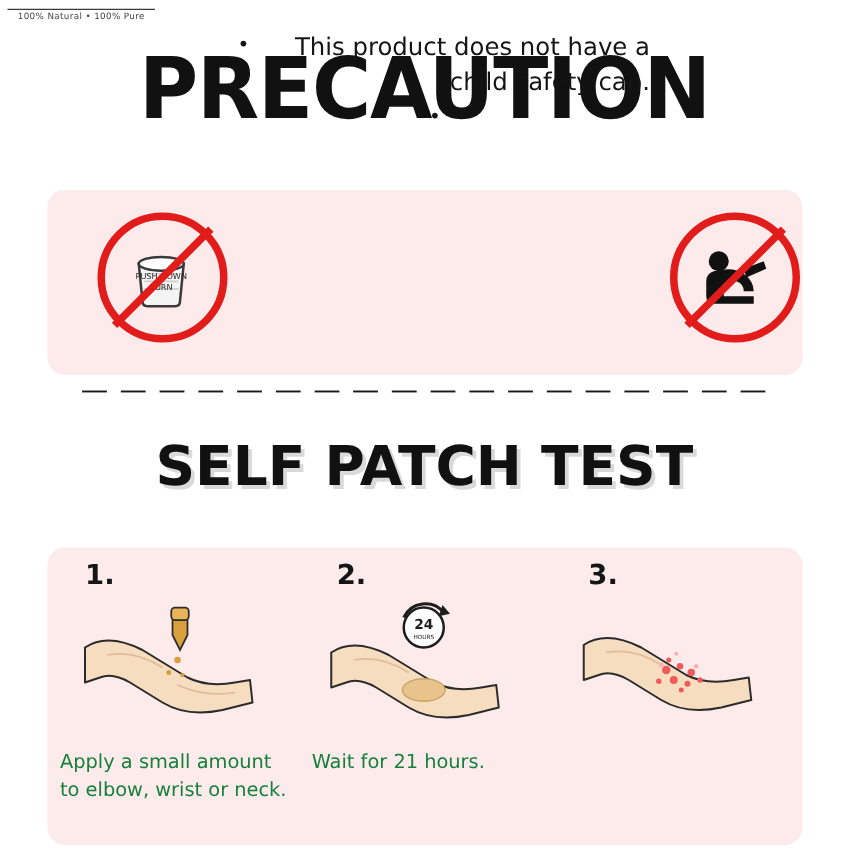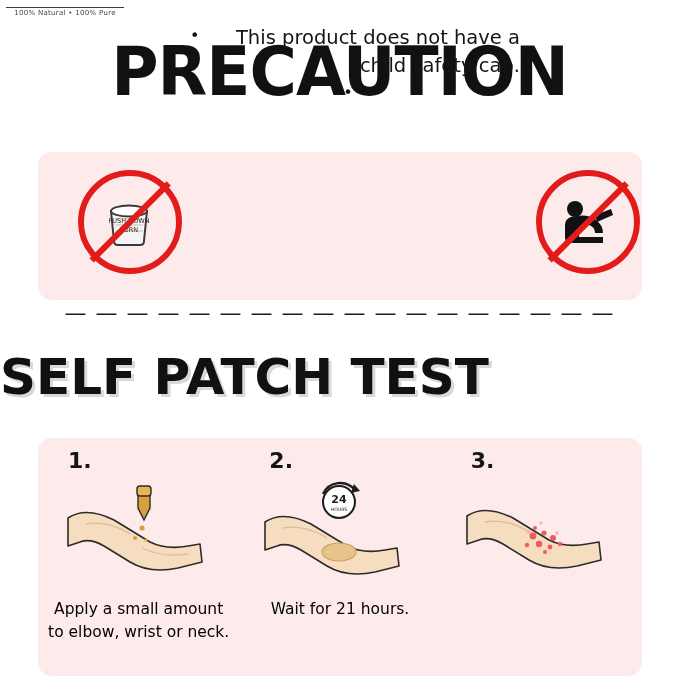--- a/index.html
+++ b/index.html
@@ -77,24 +77,24 @@
     letter-spacing: -1px;
     color: #111111;
     transform: scaleX(0.95);
   }
 
   .title-patch {
     position: absolute;
     left: 0;
     right: 0;
     top: 348px;
-    text-align: left;
+    text-align: center;
     font-family: "DejaVu Sans", sans-serif;
     font-weight: bold;
-    font-size: 50px;
+    font-size: 44px;
     letter-spacing: 0px;
     color: #111111;
     text-shadow: 3px 3px 0 rgba(170,170,170,0.45);
   }
 
   
   .panel {
     position: absolute;
     background: #fdeaea;
     border-radius: 14px;
@@ -208,24 +208,24 @@
     left: 0;
     right: 0;
     top: 38px;
     height: 110px;
   }
   .step-caption {
     position: absolute;
     left: 10px;
     right: 10px;
     top: 160px;
-    text-align: center;
+    text-align: left;
     font-size: 15.5px;
     line-height: 1.5;
-    color: #000000;
+    color: #15803d;
   }
   svg { display: block; }
 </style>
 </head>
 <body>
 
 <div class="logo">
   <div class="logo-rule"></div>
   <div class="logo-tag">100% Natural • 100% Pure</div>
 </div>

